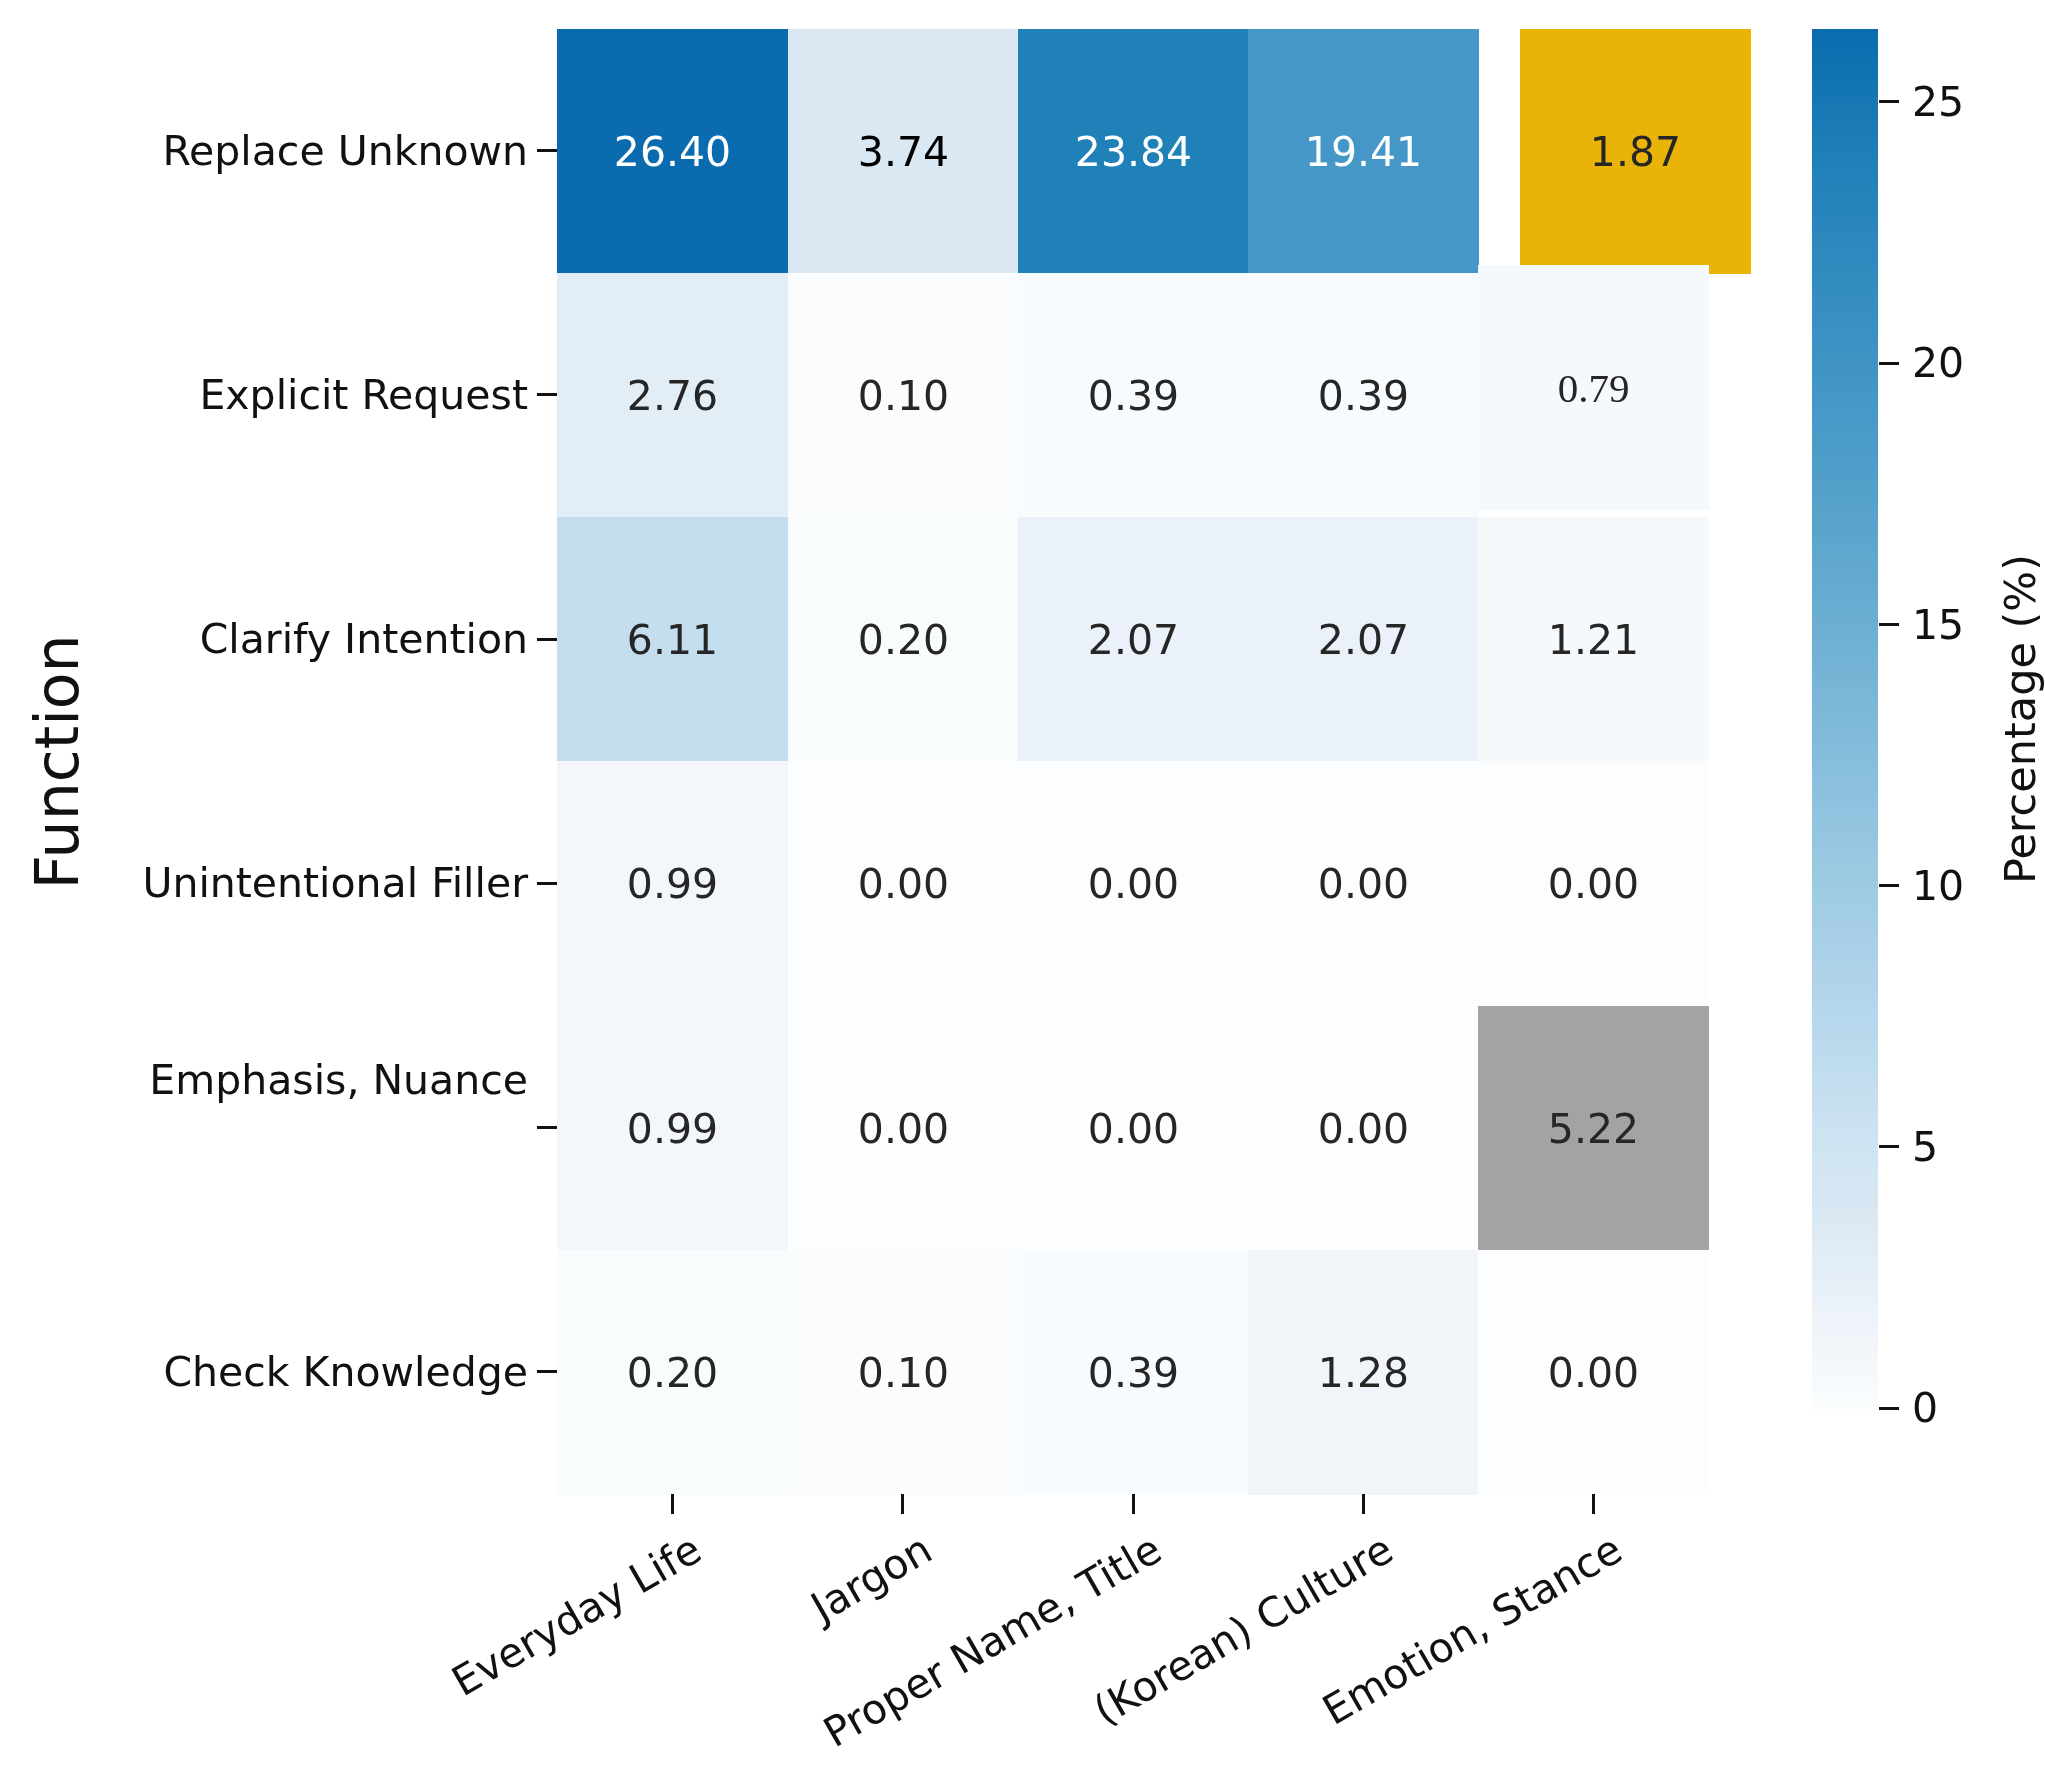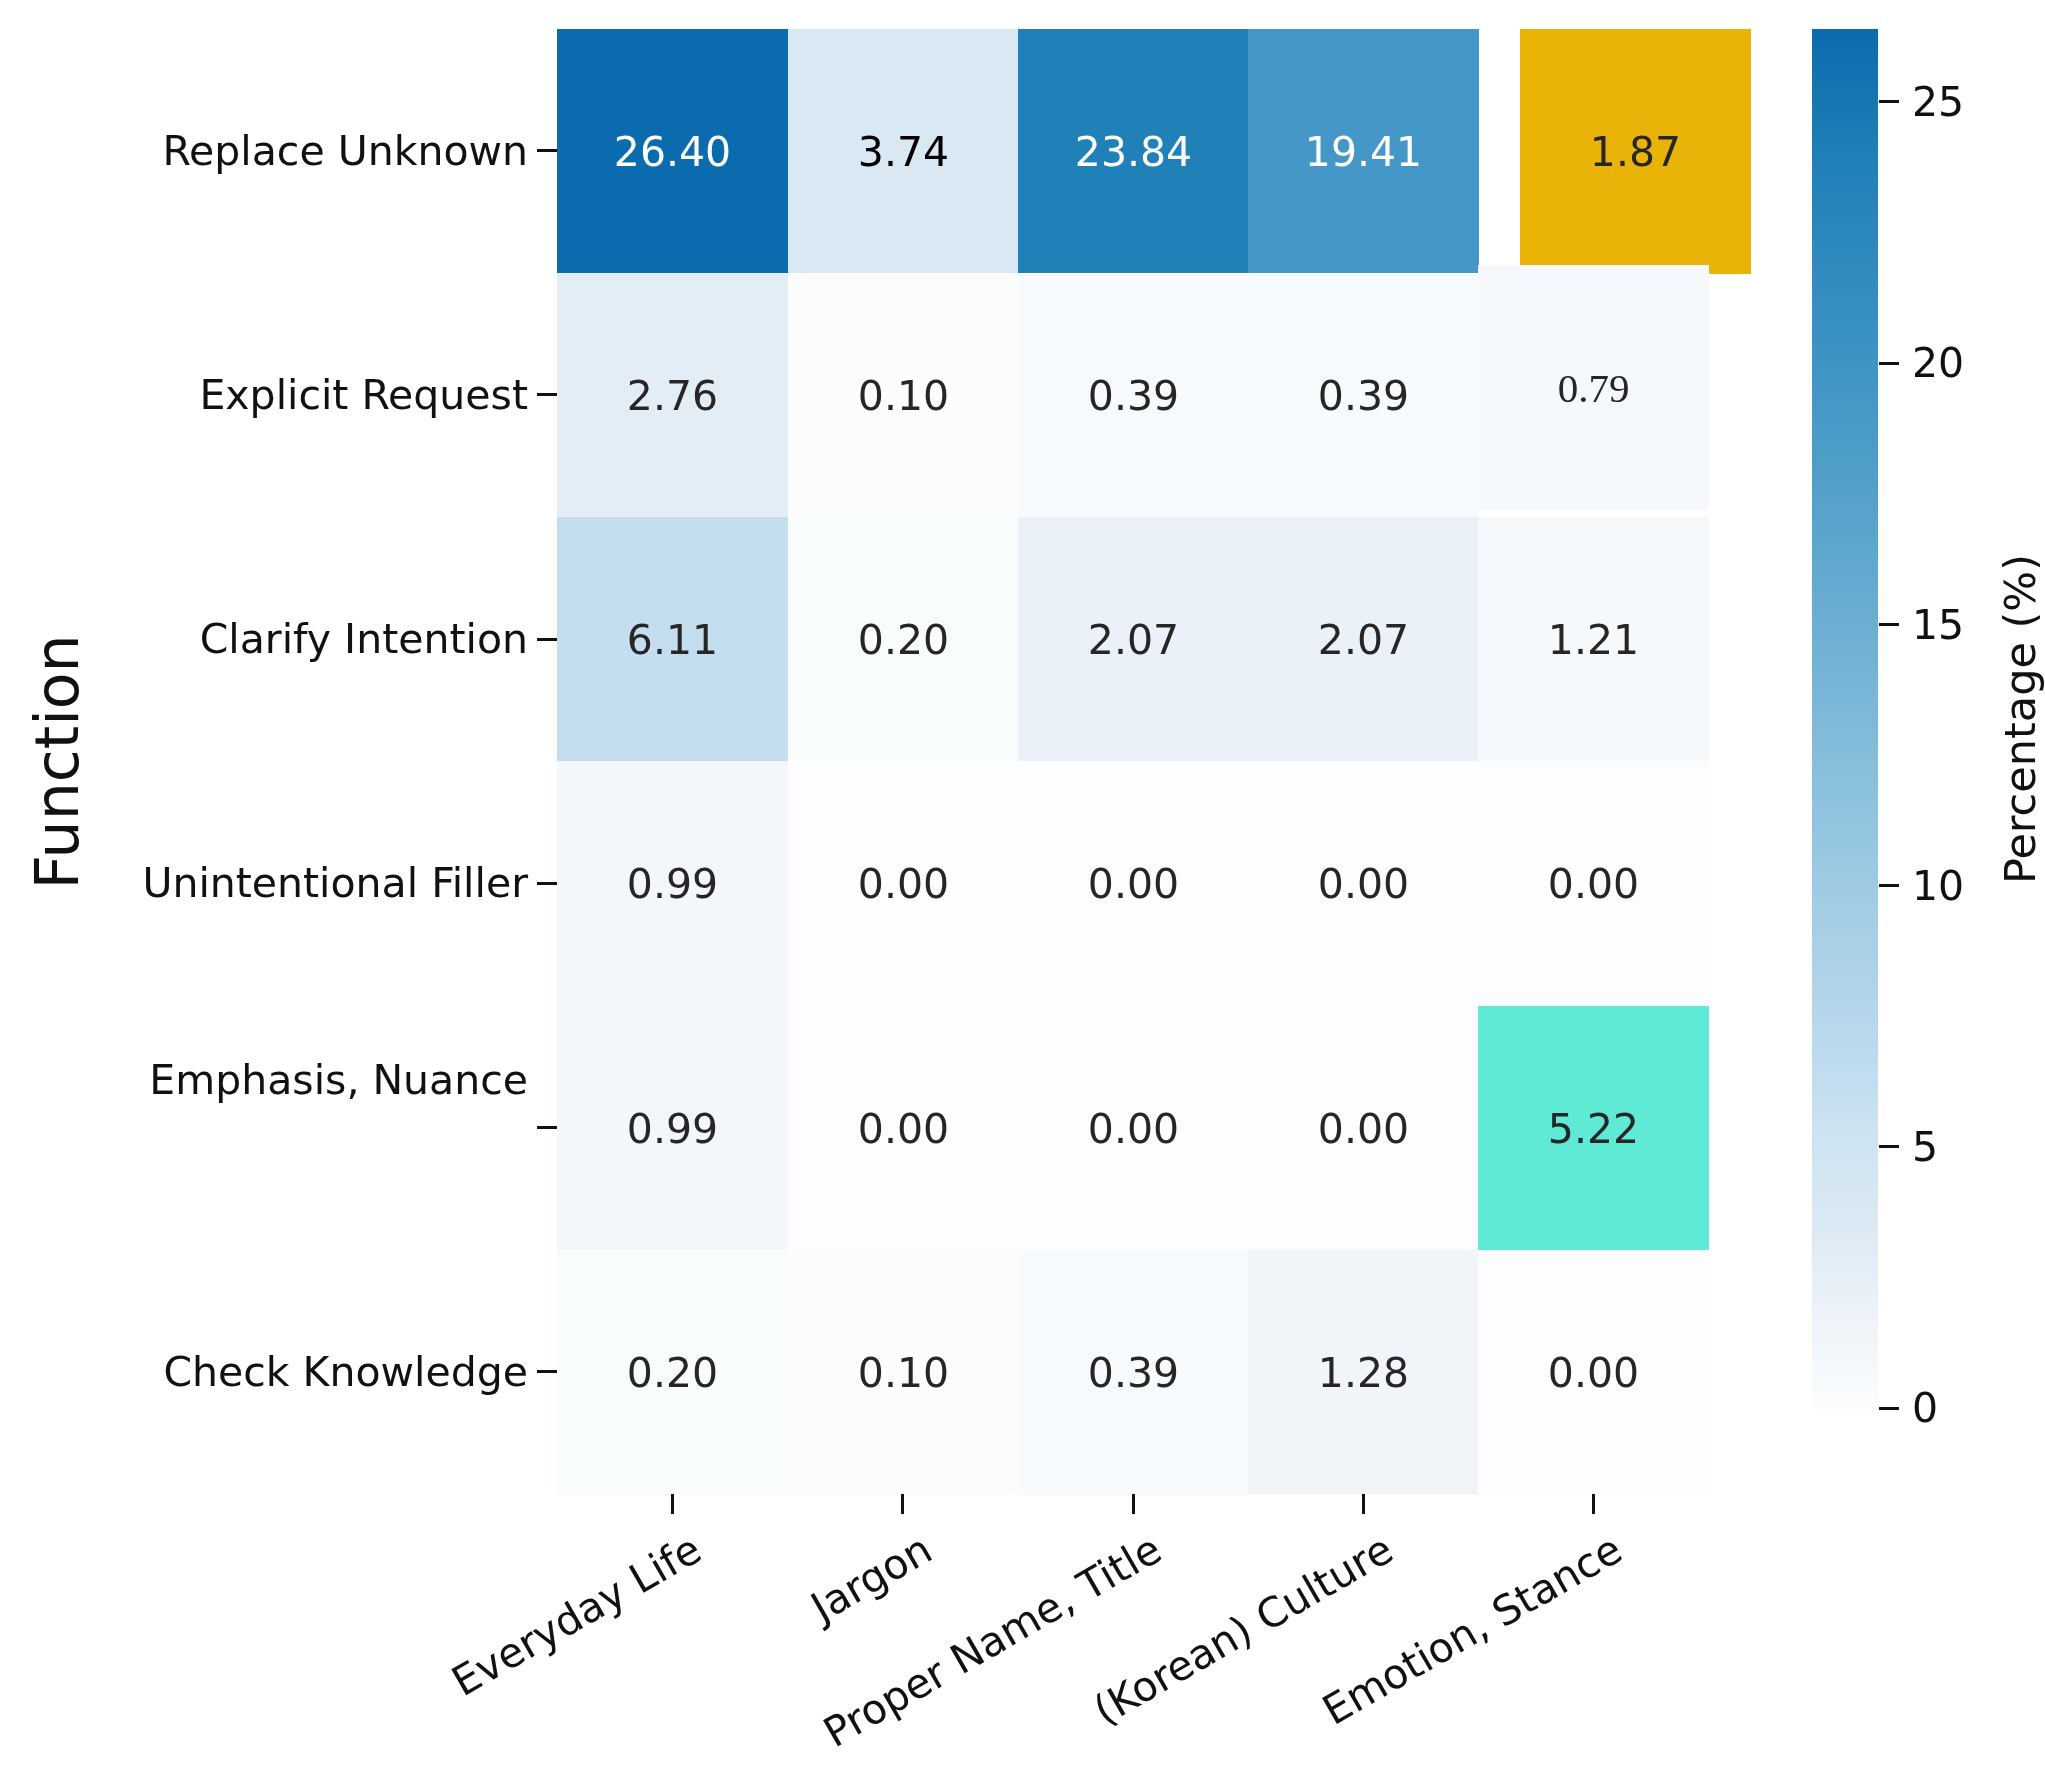--- a/index.html
+++ b/index.html
@@ -119,21 +119,21 @@
       </div>
       <div class="cell" style="left: 788px; top: 1006px; width: 231px; height: 245px; background: rgb(251, 253, 254);">
         <span style="color: rgb(38, 38, 38);">0.00</span>
       </div>
       <div class="cell" style="left: 1018px; top: 1006px; width: 231px; height: 245px; background: rgb(251, 253, 254);">
         <span style="color: rgb(38, 38, 38);">0.00</span>
       </div>
       <div class="cell" style="left: 1248px; top: 1006px; width: 231px; height: 245px; background: rgb(251, 253, 254);">
         <span style="color: rgb(38, 38, 38);">0.00</span>
       </div>
-      <div class="cell" style="left: 1478px; top: 1006px; width: 231px; height: 245px; background: #5eead4;">
+      <div class="cell" style="left: 1478px; top: 1006px; width: 231px; height: 245px; background: #a3a3a3;">
         <span style="color: rgb(38, 38, 38);">5.22</span>
       </div>
       <div class="cell" style="left: 557px; top: 1250px; width: 231px; height: 245px; background: rgb(249, 252, 253);">
         <span style="color: rgb(38, 38, 38);">0.20</span>
       </div>
       <div class="cell" style="left: 788px; top: 1250px; width: 231px; height: 245px; background: rgb(250, 252, 254);">
         <span style="color: rgb(38, 38, 38);">0.10</span>
       </div>
       <div class="cell" style="left: 1018px; top: 1250px; width: 231px; height: 245px; background: rgb(248, 251, 253);">
         <span style="color: rgb(38, 38, 38);">0.39</span>

